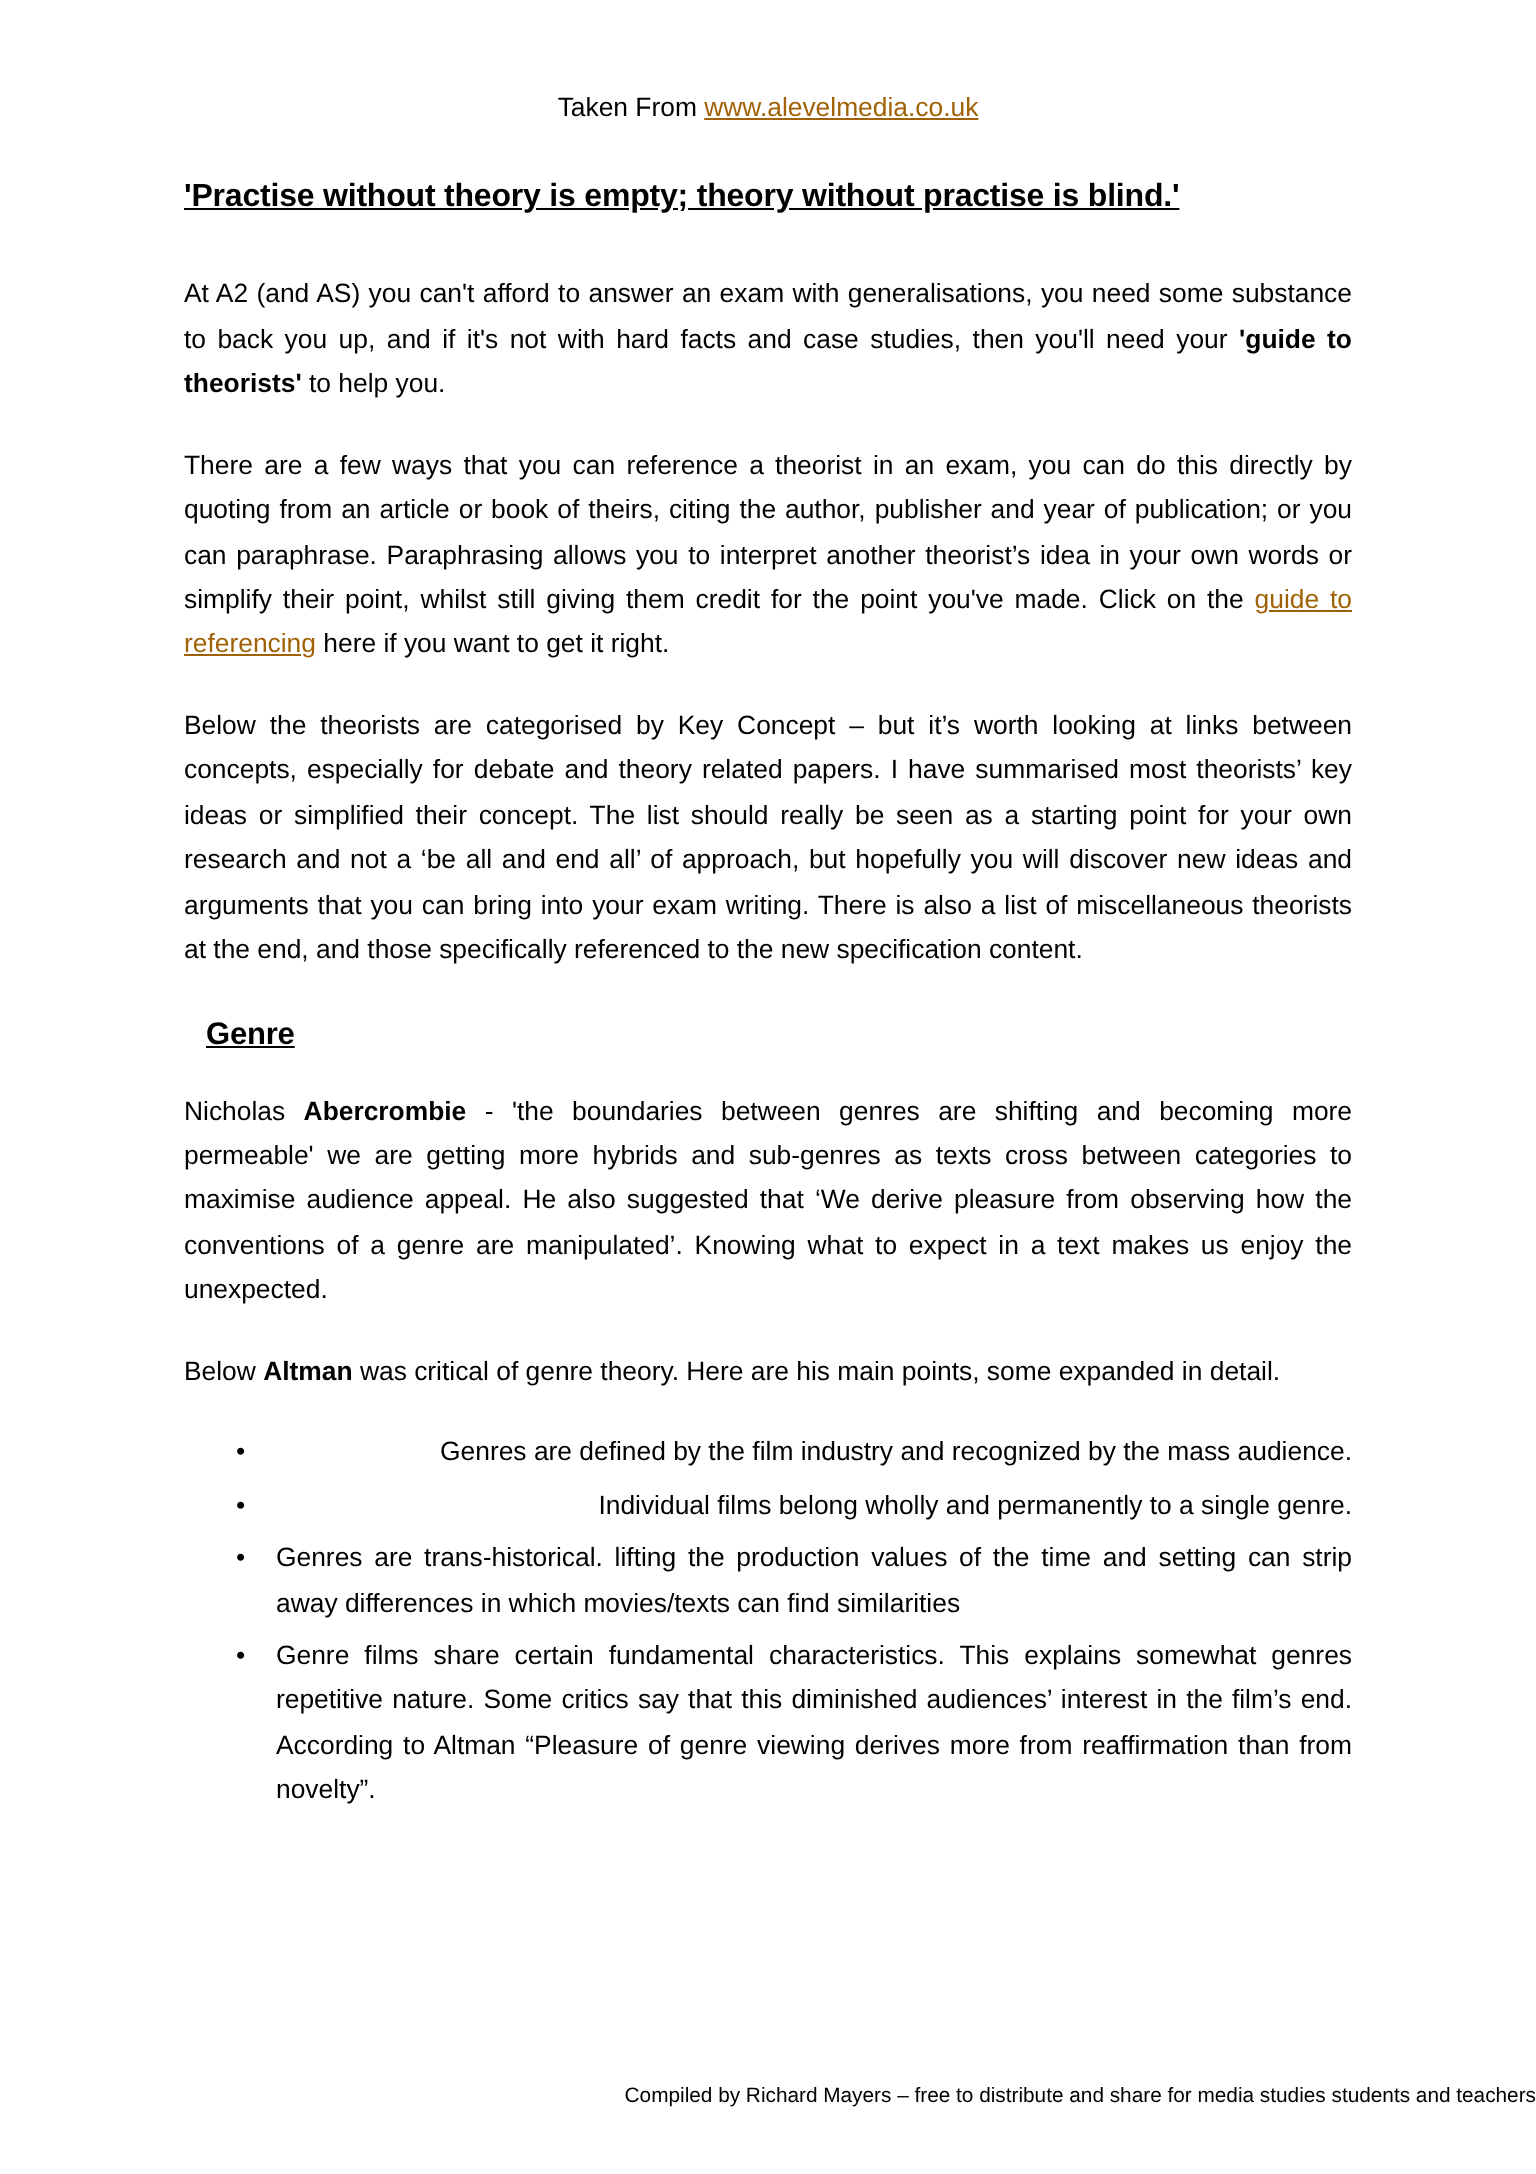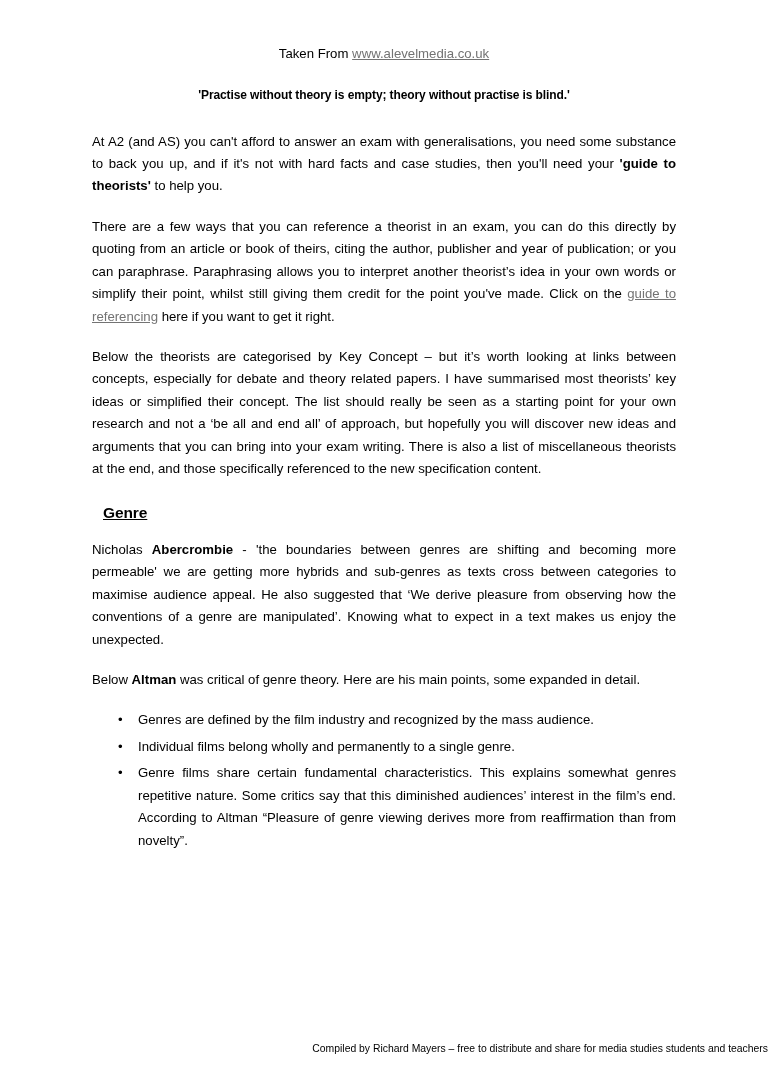--- a/index.html
+++ b/index.html
@@ -29,30 +29,30 @@
     top: 44px;
     width: 584px;
   }
   .source-line {
     text-align: center;
     font-size: 13.2px;
     line-height: 1.45;
     margin: 0 0 24px 0;
   }
   a.link, .link {
-    color: #737373;
+    color: #a16207;
     text-decoration: underline;
   }
   .quote-line {
-    text-align: center;
     font-weight: bold;
-    font-size: 12px;
+    font-size: 16px;
     line-height: 1.45;
     margin: 0 0 26px 0;
     letter-spacing: -0.1px;
+    text-decoration: underline;
   }
   p.para {
     font-size: 13.2px;
     line-height: 1.70;
     margin: 16px 0 18px 0;
     text-align: justify;
     text-justify: inter-word;
   }
   p.para.last-of-block {
     margin-bottom: 20px;
@@ -84,21 +84,21 @@
   }
   ul.bullets li::before {
     content: "\2022";
     position: absolute;
     left: 26px;
     top: 0;
     font-size: 13.2px;
     line-height: 1.70;
   }
   ul.bullets li.single-line {
-    text-align: left;
+    text-align: right;
   }
   .footer {
     position: absolute;
     left: 0;
     right: 0;
     bottom: 30px;
     text-align: right;
     font-size: 10.4px;
     line-height: 1.4;
     color: #000000;
@@ -123,20 +123,21 @@
 
     <h2 class="section-heading">Genre</h2>
 
     <p class="para"><span>Nicholas </span><span class="bold">Abercrombie</span><span> - 'the boundaries between genres are shifting and becoming more permeable' we are getting more hybrids and sub-genres as texts cross between categories to maximise audience appeal. He also suggested that ‘We derive pleasure from observing how the conventions of a genre are manipulated’.  Knowing what to expect in a text makes us enjoy the unexpected.</span></p>
 
     <p class="para"><span>Below </span><span class="bold">Altman</span><span> was critical of genre theory.  Here are his main points, some expanded in detail.</span></p>
 
     <ul class="bullets">
       <li class="single-line">Genres are defined by the film industry and recognized by the mass audience.</li>
       <li class="single-line">Individual films belong wholly and permanently to a single genre.</li>
+      <li>Genres are trans-historical. lifting the production values of the time and setting can strip away differences in which movies/texts can find similarities</li>
       <li>Genre films share certain fundamental characteristics. This explains somewhat genres repetitive nature. Some critics say that this diminished audiences’ interest in the film’s end. According to Altman “Pleasure of genre viewing derives more from reaffirmation than from novelty”.</li>
 
     </ul>
 
   </div>
 
   <div class="footer">Compiled by Richard Mayers – free to distribute and share for media studies students and teachers</div>
 </div>
 
 </body></html>

